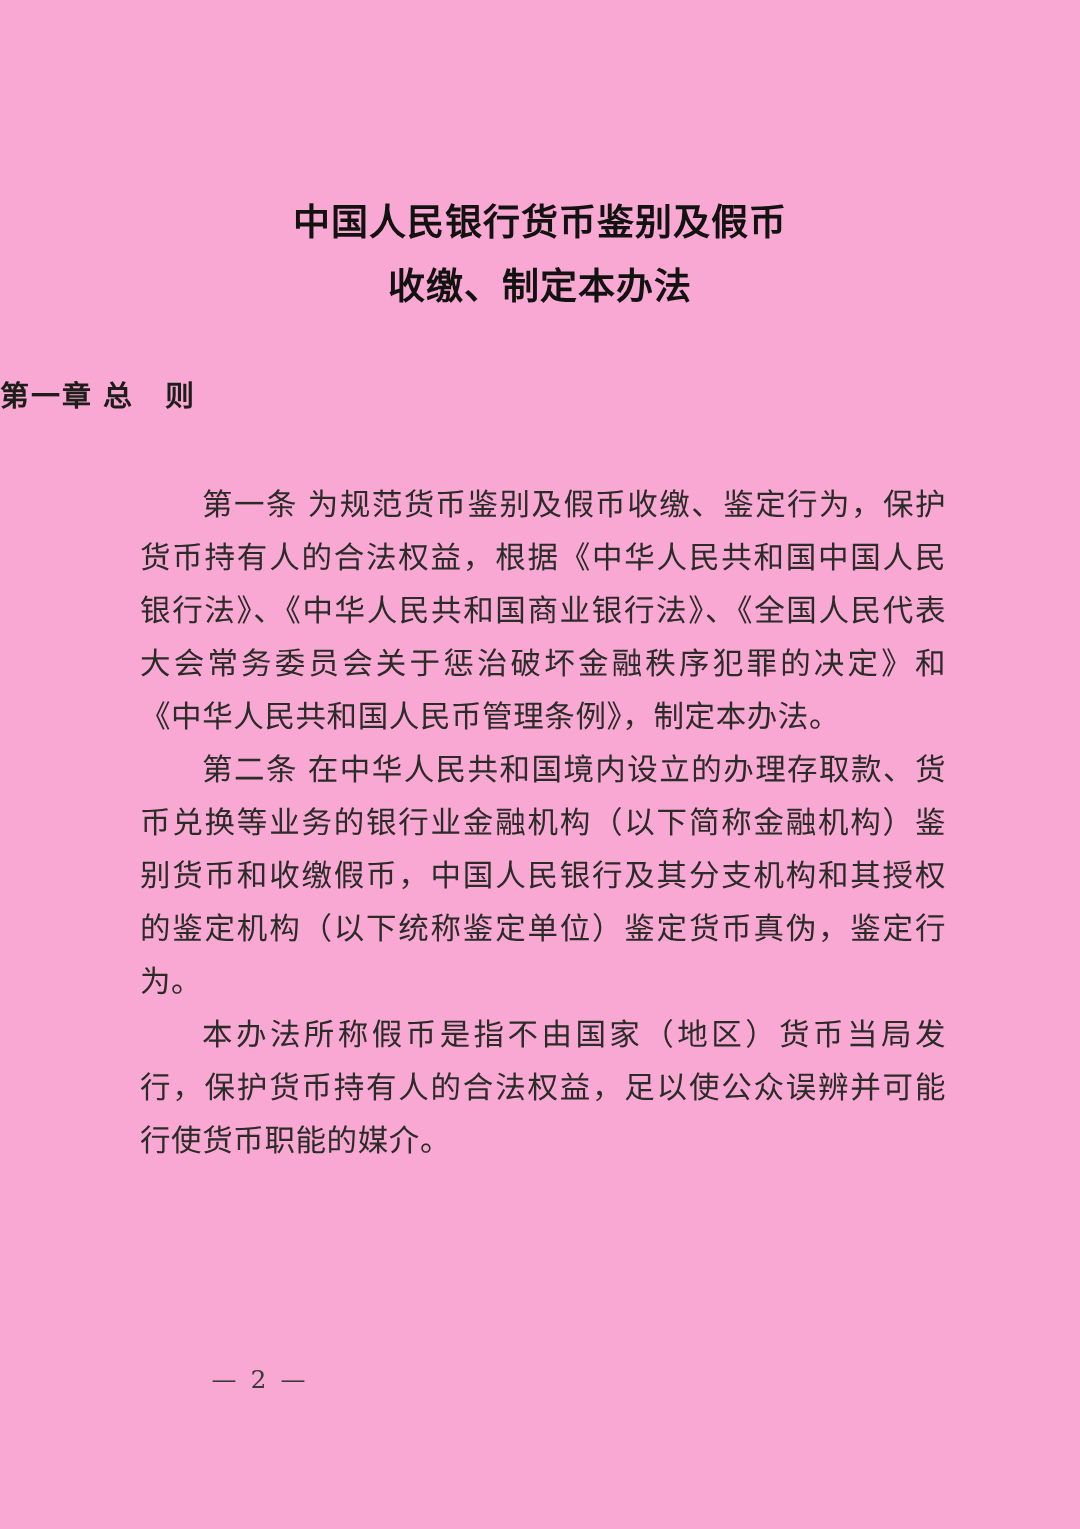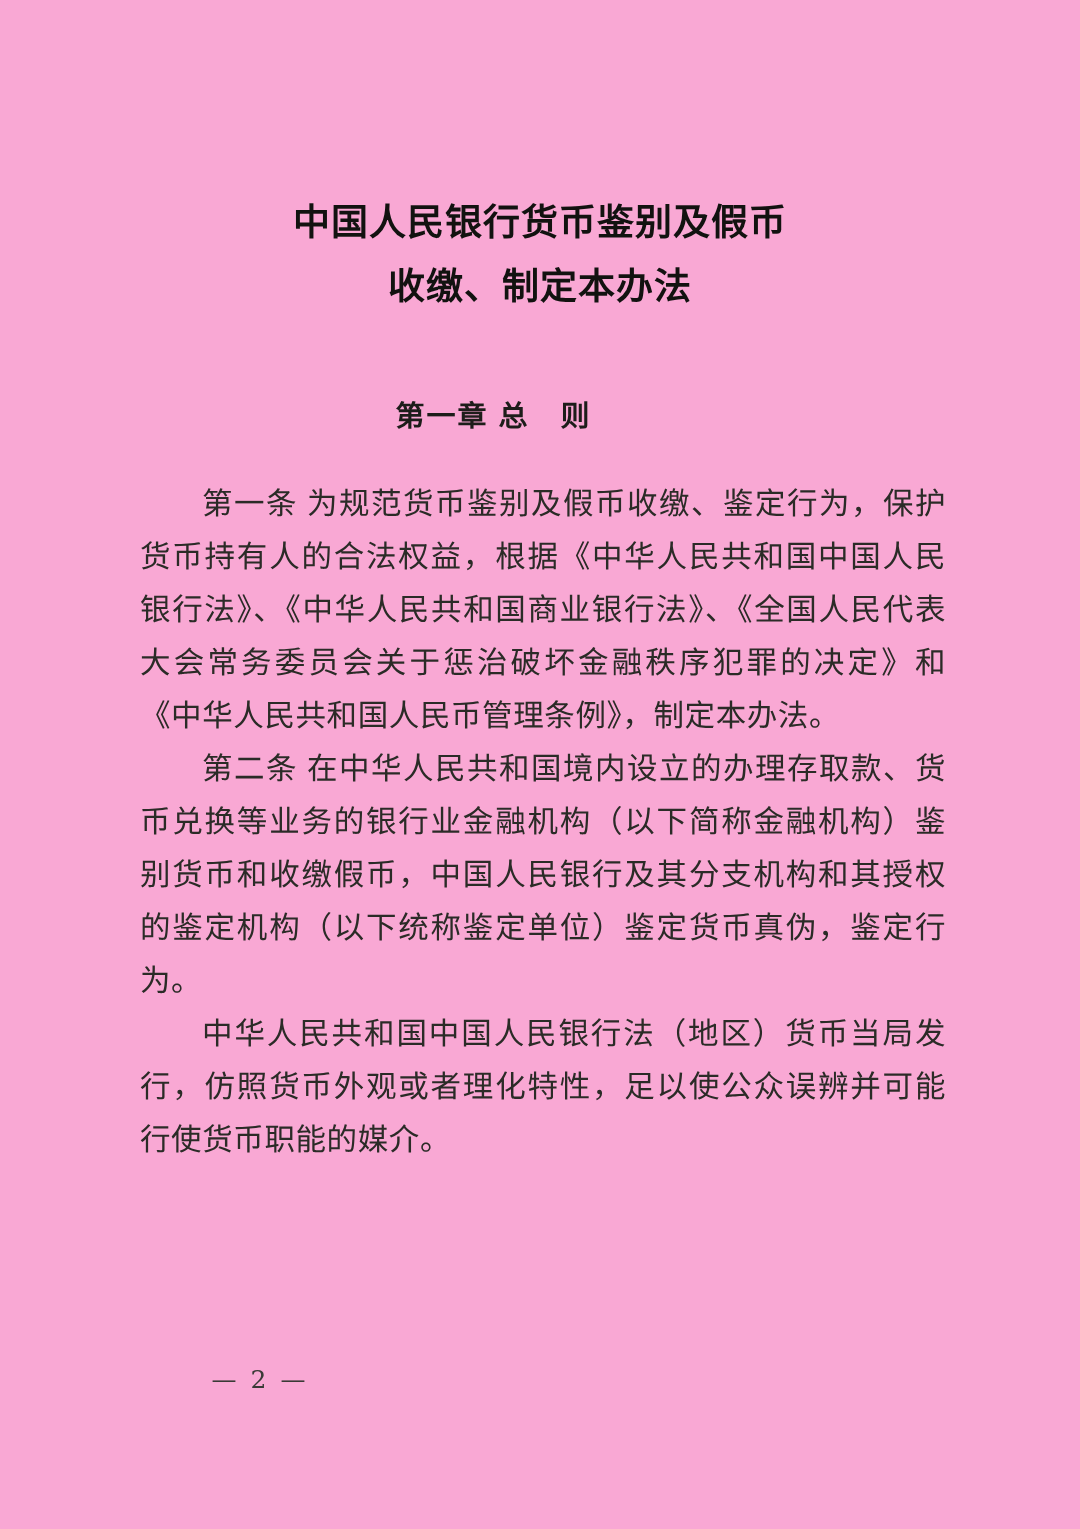--- a/index.html
+++ b/index.html
@@ -38,43 +38,42 @@
     line-height: 64px;
     letter-spacing: 1px;
     color: #121210;
     white-space: nowrap;
   }
 
   
   .chapter-heading {
     position: absolute;
     left: 0;
-    top: 394px;
+    top: 374px;
     width: 987px;
-    text-align: center;
     font-family: "Liberation Sans", "DejaVu Sans", sans-serif;
     font-weight: 700;
     font-size: 29px;
     line-height: 44px;
     letter-spacing: 2px;
     color: #1d1d1a;
     white-space: pre;
   }
 
   
   .body-column {
     position: absolute;
     left: 140px;
     top: 478px;
     width: 806px;
   }
 
   .para {
     margin: 0;
-    font-family: Liberation Serif, serif;
+    font-family: Liberation Sans, sans-serif;
     font-size: 30.5px;
     line-height: 53px;
     letter-spacing: 0.6px;
     text-align: justify;
     text-align-last: left;
     text-justify: inter-character;
     color: #2b2b27;
     text-indent: 62px;
   }
 
@@ -101,18 +100,18 @@
   <div class="doc-title">
     <div class="title-line">中国人民银行货币鉴别及假币</div>
     <div class="title-line">收缴、制定本办法</div>
   </div>
 
   <div class="chapter-heading">第一章 总　则</div>
 
   <div class="body-column">
     <p class="para">第一条  为规范货币鉴别及假币收缴、鉴定行为，保护货币持有人的合法权益，根据《中华人民共和国中国人民银行法》、《中华人民共和国商业银行法》、《全国人民代表大会常务委员会关于惩治破坏金融秩序犯罪的决定》和《中华人民共和国人民币管理条例》，制定本办法。</p>
     <p class="para">第二条  在中华人民共和国境内设立的办理存取款、货币兑换等业务的银行业金融机构（以下简称金融机构）鉴别货币和收缴假币，中国人民银行及其分支机构和其授权的鉴定机构（以下统称鉴定单位）鉴定货币真伪，鉴定行为。</p>
-    <p class="para">中华人民共和国中国人民银行法（地区）货币当局发行，仿照货币外观或者理化特性，足以使公众误辨并可能行使货币职能的媒介。</p>
+    <p class="para">本办法所称假币是指不由国家（地区）货币当局发行，保护货币持有人的合法权益，足以使公众误辨并可能行使货币职能的媒介。</p>
   </div>
 
   <div class="page-footer">— 2 —</div>
 
 </div>
 
 </body></html>

